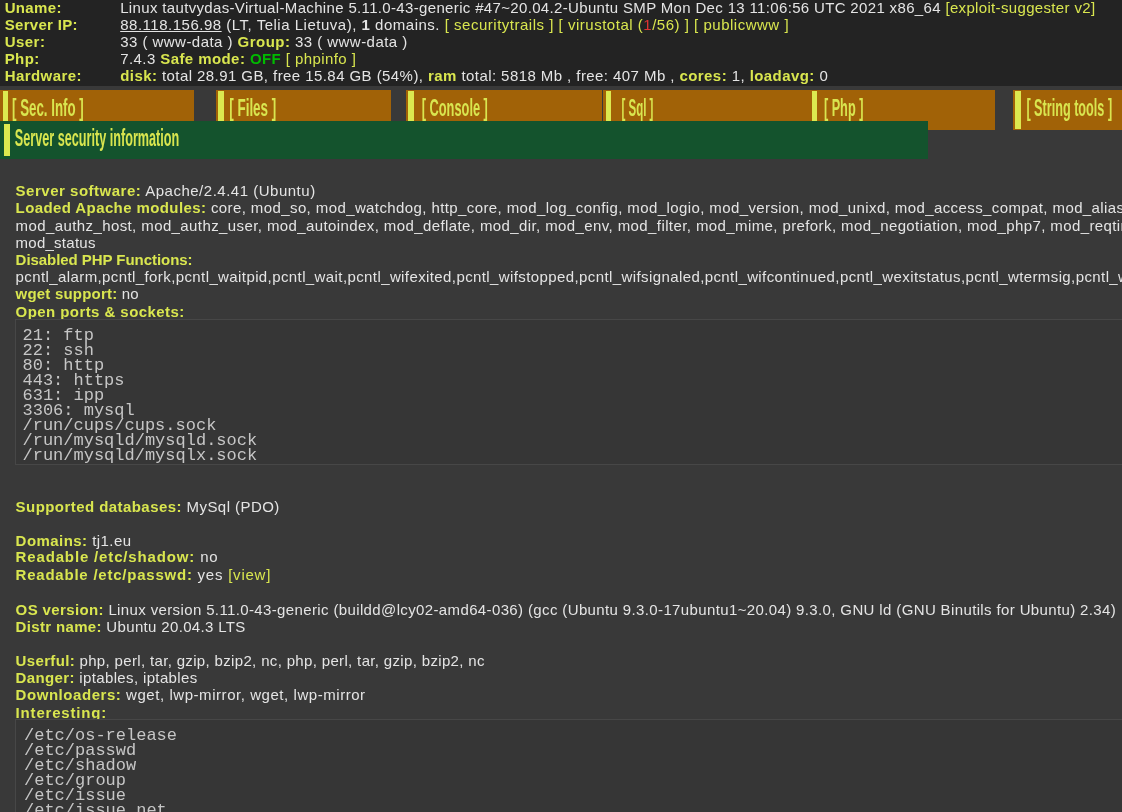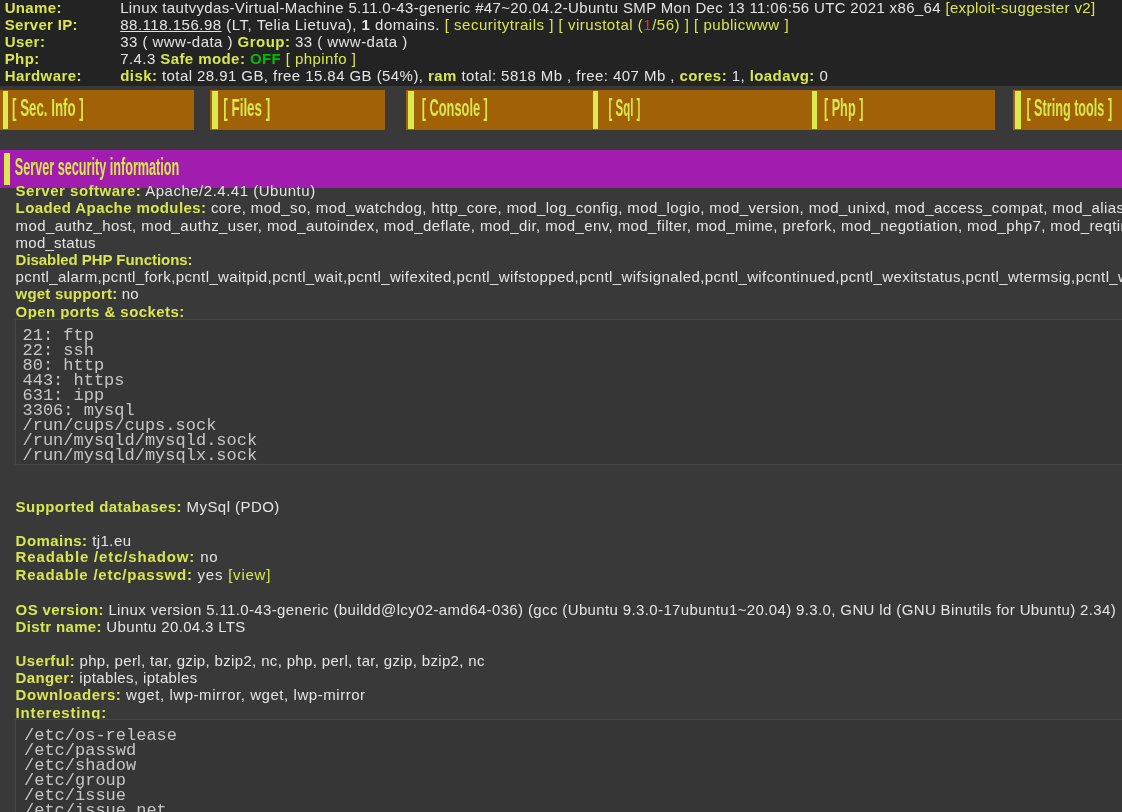--- a/index.html
+++ b/index.html
@@ -6,47 +6,47 @@
 .row{position:absolute;left:4.7px;white-space:pre;line-height:17.1px}
 .lbl{color:#d9e64f;font-weight:bold}
 .y{color:#d9e64f}
 .w{color:#e4e4e4}
 .u{text-decoration:underline}
 .g{color:#00bb00;font-weight:bold}
 .r{color:#e03333}
 .val{position:absolute;left:115.5px;top:0;white-space:pre}
 .tab{position:absolute;height:39.5px;top:90px;background:#a16207}
 .tabbar{position:absolute;left:2.5px;top:0.5px;width:5.5px;height:38.5px;background:#dce94f}
-.strip{position:absolute;left:0;top:150px;width:1122px;height:37.5px;background:#a21caf}
+.strip{position:absolute;left:0;top:121px;width:928px;height:37.5px;background:#14532d}
 .stripbar{position:absolute;left:4px;top:2.5px;width:5.5px;height:32.5px;background:#dce94f}
 .line{position:absolute;left:15.6px;white-space:pre;line-height:17.1px}
 .pre{position:absolute;left:15px;background:#363636;border:1px solid #474747;width:1400px}
 .mline{position:absolute;left:22.5px;white-space:pre;font-family:"Liberation Mono",monospace;font-size:17px;line-height:15px;color:#c6c6c6}
 svg text{font-family:"Liberation Sans",sans-serif;font-weight:bold;fill:#d9e64f}
 </style></head>
 <body>
 <div id="page">
 <div class="hdr"></div>
 
 <div class="row" style="top:-1.4px;letter-spacing:0.34px"><span class="lbl">Uname:</span><span class="val"><span class="w">Linux tautvydas-Virtual-Machine 5.11.0-43-generic #47~20.04.2-Ubuntu SMP Mon Dec 13 11:06:56 UTC 2021 x86_64 </span><span class="y">[exploit-suggester v2]</span></span></div>
 <div class="row" style="top:15.75px;letter-spacing:0.51px"><span class="lbl" style="letter-spacing:0.3px">Server IP:</span><span class="val"><span class="w u">88.118.156.98</span><span class="w"> (LT, Telia Lietuva), <b>1</b> domains. </span><span class="y">[ securitytrails ]</span><span class="w"> </span><span class="y">[ virustotal (</span><span class="r">1</span><span class="y">/56) ]</span><span class="w"> </span><span class="y">[ publicwww ]</span></span></div>
 <div class="row" style="top:32.85px;letter-spacing:0.46px"><span class="lbl">User:</span><span class="val"><span class="w">33 ( www-data ) </span><span class="lbl">Group:</span><span class="w"> 33 ( www-data )</span></span></div>
 <div class="row" style="top:49.95px;letter-spacing:0.42px"><span class="lbl">Php:</span><span class="val"><span class="w">7.4.3 </span><span class="lbl">Safe mode:</span><span class="w"> </span><span class="g">OFF</span><span class="w"> </span><span class="y">[ phpinfo ]</span></span></div>
 <div class="row" style="top:67.05px;letter-spacing:0.43px"><span class="lbl">Hardware:</span><span class="val"><span class="lbl">disk:</span><span class="w"> total 28.91 GB, free 15.84 GB (54%), </span><span class="lbl">ram</span><span class="w"> total: 5818 Mb , free: 407 Mb , </span><span class="lbl">cores:</span><span class="w"> 1, </span><span class="lbl">loadavg:</span><span class="w"> 0</span></span></div>
 
 <div class="tab" style="left:0;width:194px"><div class="tabbar"></div><svg width="194" height="39.5">
         <text x="12" y="25.5" font-size="24" textLength="71.7" lengthAdjust="spacingAndGlyphs">[ Sec. Info ]</text>
       </svg></div>
-<div class="tab" style="left:210px;width:175px"><div class="tabbar" style="left:2px"></div><svg width="194" height="39.5">
+<div class="tab" style="left:216px;width:175px"><div class="tabbar" style="left:2px"></div><svg width="194" height="39.5">
         <text x="13.3" y="25.5" font-size="24" textLength="46.9" lengthAdjust="spacingAndGlyphs">[ Files ]</text>
       </svg></div>
 <div class="tab" style="left:405.5px;width:196.5px"><div class="tabbar"></div><svg width="196" height="39.5">
         <text x="15.7" y="25.5" font-size="24" textLength="66.2" lengthAdjust="spacingAndGlyphs">[ Console ]</text>
       </svg></div>
-<div class="tab" style="left:590px;width:235px"><div class="tabbar"></div><svg width="197" height="39.5">
+<div class="tab" style="left:603px;width:235px"><div class="tabbar"></div><svg width="197" height="39.5">
         <text x="18.5" y="25.5" font-size="24" textLength="31.9" lengthAdjust="spacingAndGlyphs">[ Sql ]</text>
       </svg></div>
 <div class="tab" style="left:809px;width:186px"><div class="tabbar" style="left:2.5px"></div><svg width="201" height="39.5">
         <text x="14.9" y="25.5" font-size="24" textLength="39.5" lengthAdjust="spacingAndGlyphs">[ Php ]</text>
       </svg></div>
 <div class="tab" style="left:1013px;width:109px"><div class="tabbar" style="left:2px"></div><svg width="109" height="39.5">
         <text x="13.4" y="25.5" font-size="24" textLength="85.7" lengthAdjust="spacingAndGlyphs">[ String tools ]</text>
       </svg></div>
 
 <div class="strip"><div class="stripbar"></div><svg width="400" height="37.5">

